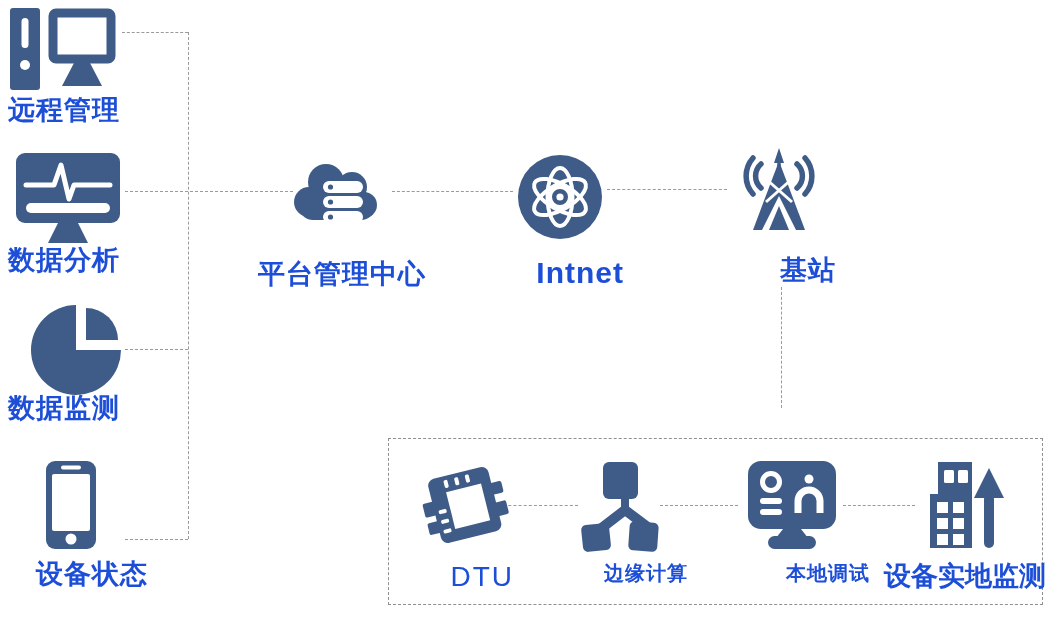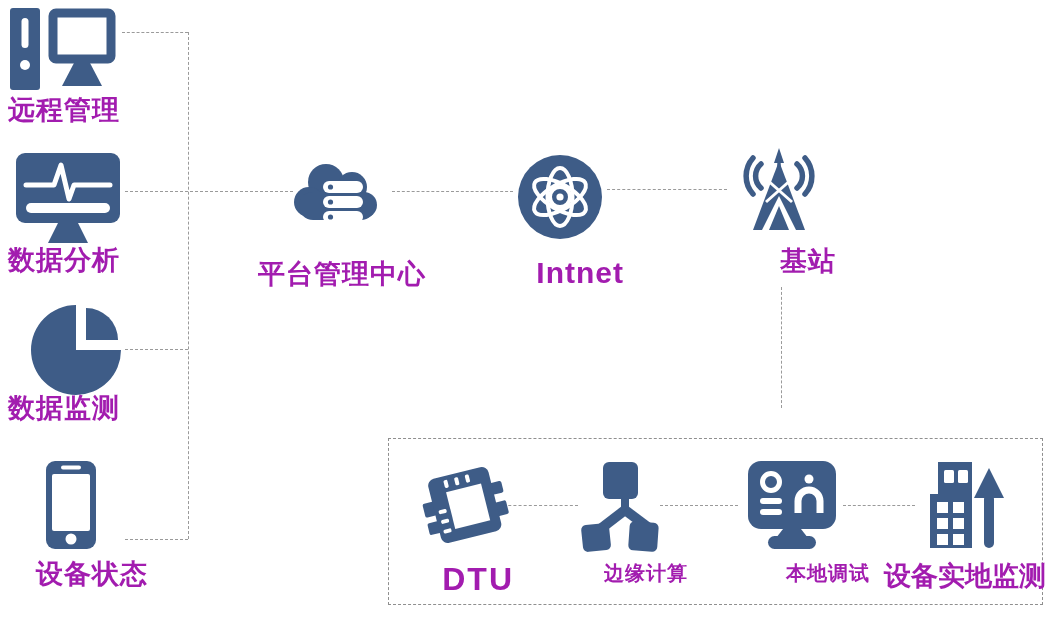--- a/index.html
+++ b/index.html
@@ -2,21 +2,21 @@
 <html><head>
 <meta charset="utf-8">
 <style>
   html,body{margin:0;padding:0;background:#ffffff;}
   #stage{
     position:relative;width:1054px;height:620px;background:#fff;overflow:hidden;
     font-family:"Liberation Sans","DejaVu Sans",sans-serif;color:#333333;
   }
   .abs{position:absolute;}
   .node-label{
-    position:absolute;color:#a21caf;font-weight:600;font-size:27px;
+    position:absolute;color:#1d4ed8;font-weight:600;font-size:27px;
     letter-spacing:1px;white-space:nowrap;line-height:1.1;
   }
   .center{text-align:right;}
   .dash-h{position:absolute;border-top:1.5px dashed #9a9a9a;height:0;}
   .dash-v{position:absolute;border-left:1.5px dashed #9a9a9a;width:0;}
   .device-box{
     position:absolute;left:388px;top:438px;width:653px;height:165px;
     border:1.6px dashed #8f8f8f;background:transparent;
   }
   svg{display:block;overflow:visible;}
@@ -136,21 +136,21 @@
       <polygon points="48,48 31,82 65,82" fill="#ffffff"></polygon>
       <polygon points="48,58 38,82 58,82" fill="#3e5c87"></polygon>
       <g stroke="#3e5c87" stroke-width="5.5" fill="none" stroke-linecap="round">
         <path d="M22,10 A27,27 0 0 0 22,46"></path>
         <path d="M30,16 A16,16 0 0 0 30,40"></path>
         <path d="M74,10 A27,27 0 0 1 74,46"></path>
         <path d="M66,16 A16,16 0 0 1 66,40"></path>
       </g>
     </svg>
   </div>
-  <div class="node-label center" style="left:726px;top:247px;width:110px;">基站</div>
+  <div class="node-label center" style="left:726px;top:256px;width:110px;">基站</div>
 
   <div class="abs" style="left:422px;top:460px;">
     <svg width="86" height="92" viewBox="0 0 86 92">
       <g transform="rotate(-14 43 46)">
         <g fill="#3e5c87">
           <rect x="2" y="34" width="12" height="14" rx="2"></rect>
           <rect x="2" y="54" width="12" height="12" rx="2"></rect>
           <rect x="72" y="30" width="12" height="12" rx="2"></rect>
           <rect x="72" y="50" width="12" height="14" rx="2"></rect>
           <rect x="12" y="12" width="62" height="66" rx="7"></rect>
@@ -160,21 +160,21 @@
           <rect x="28" y="16" width="4" height="8" rx="1.5"></rect>
           <rect x="39" y="16" width="4" height="8" rx="1.5"></rect>
           <rect x="50" y="16" width="4" height="8" rx="1.5"></rect>
           <rect x="16" y="44" width="8" height="4" rx="1.5"></rect>
           <rect x="16" y="54" width="8" height="4" rx="1.5"></rect>
           <rect x="16" y="64" width="8" height="4" rx="1.5"></rect>
         </g>
       </g>
     </svg>
   </div>
-  <div class="node-label center" style="left:414px;top:562px;width:100px;font-size:32px;font-weight:700;letter-spacing:2px;">DTU</div>
+  <div class="node-label center" style="left:414px;top:562px;width:100px;font-size:28px;font-weight:400;letter-spacing:2px;">DTU</div>
 
   <div class="abs" style="left:580px;top:462px;">
     <svg width="78" height="90" viewBox="0 0 78 90">
       <g fill="#3e5c87">
         <rect x="23" y="0" width="35" height="37" rx="6"></rect>
         <rect x="41" y="35" width="8" height="15"></rect>
         <path d="M45,48 L19,68" stroke="#3e5c87" stroke-width="10" fill="none"></path>
         <path d="M45,48 L69,66" stroke="#3e5c87" stroke-width="10" fill="none"></path>
         <rect x="2" y="62" width="28" height="27" rx="5" transform="rotate(-6 16 75)"></rect>
         <rect x="49" y="60" width="29" height="29" rx="5" transform="rotate(4 63 74)"></rect>

